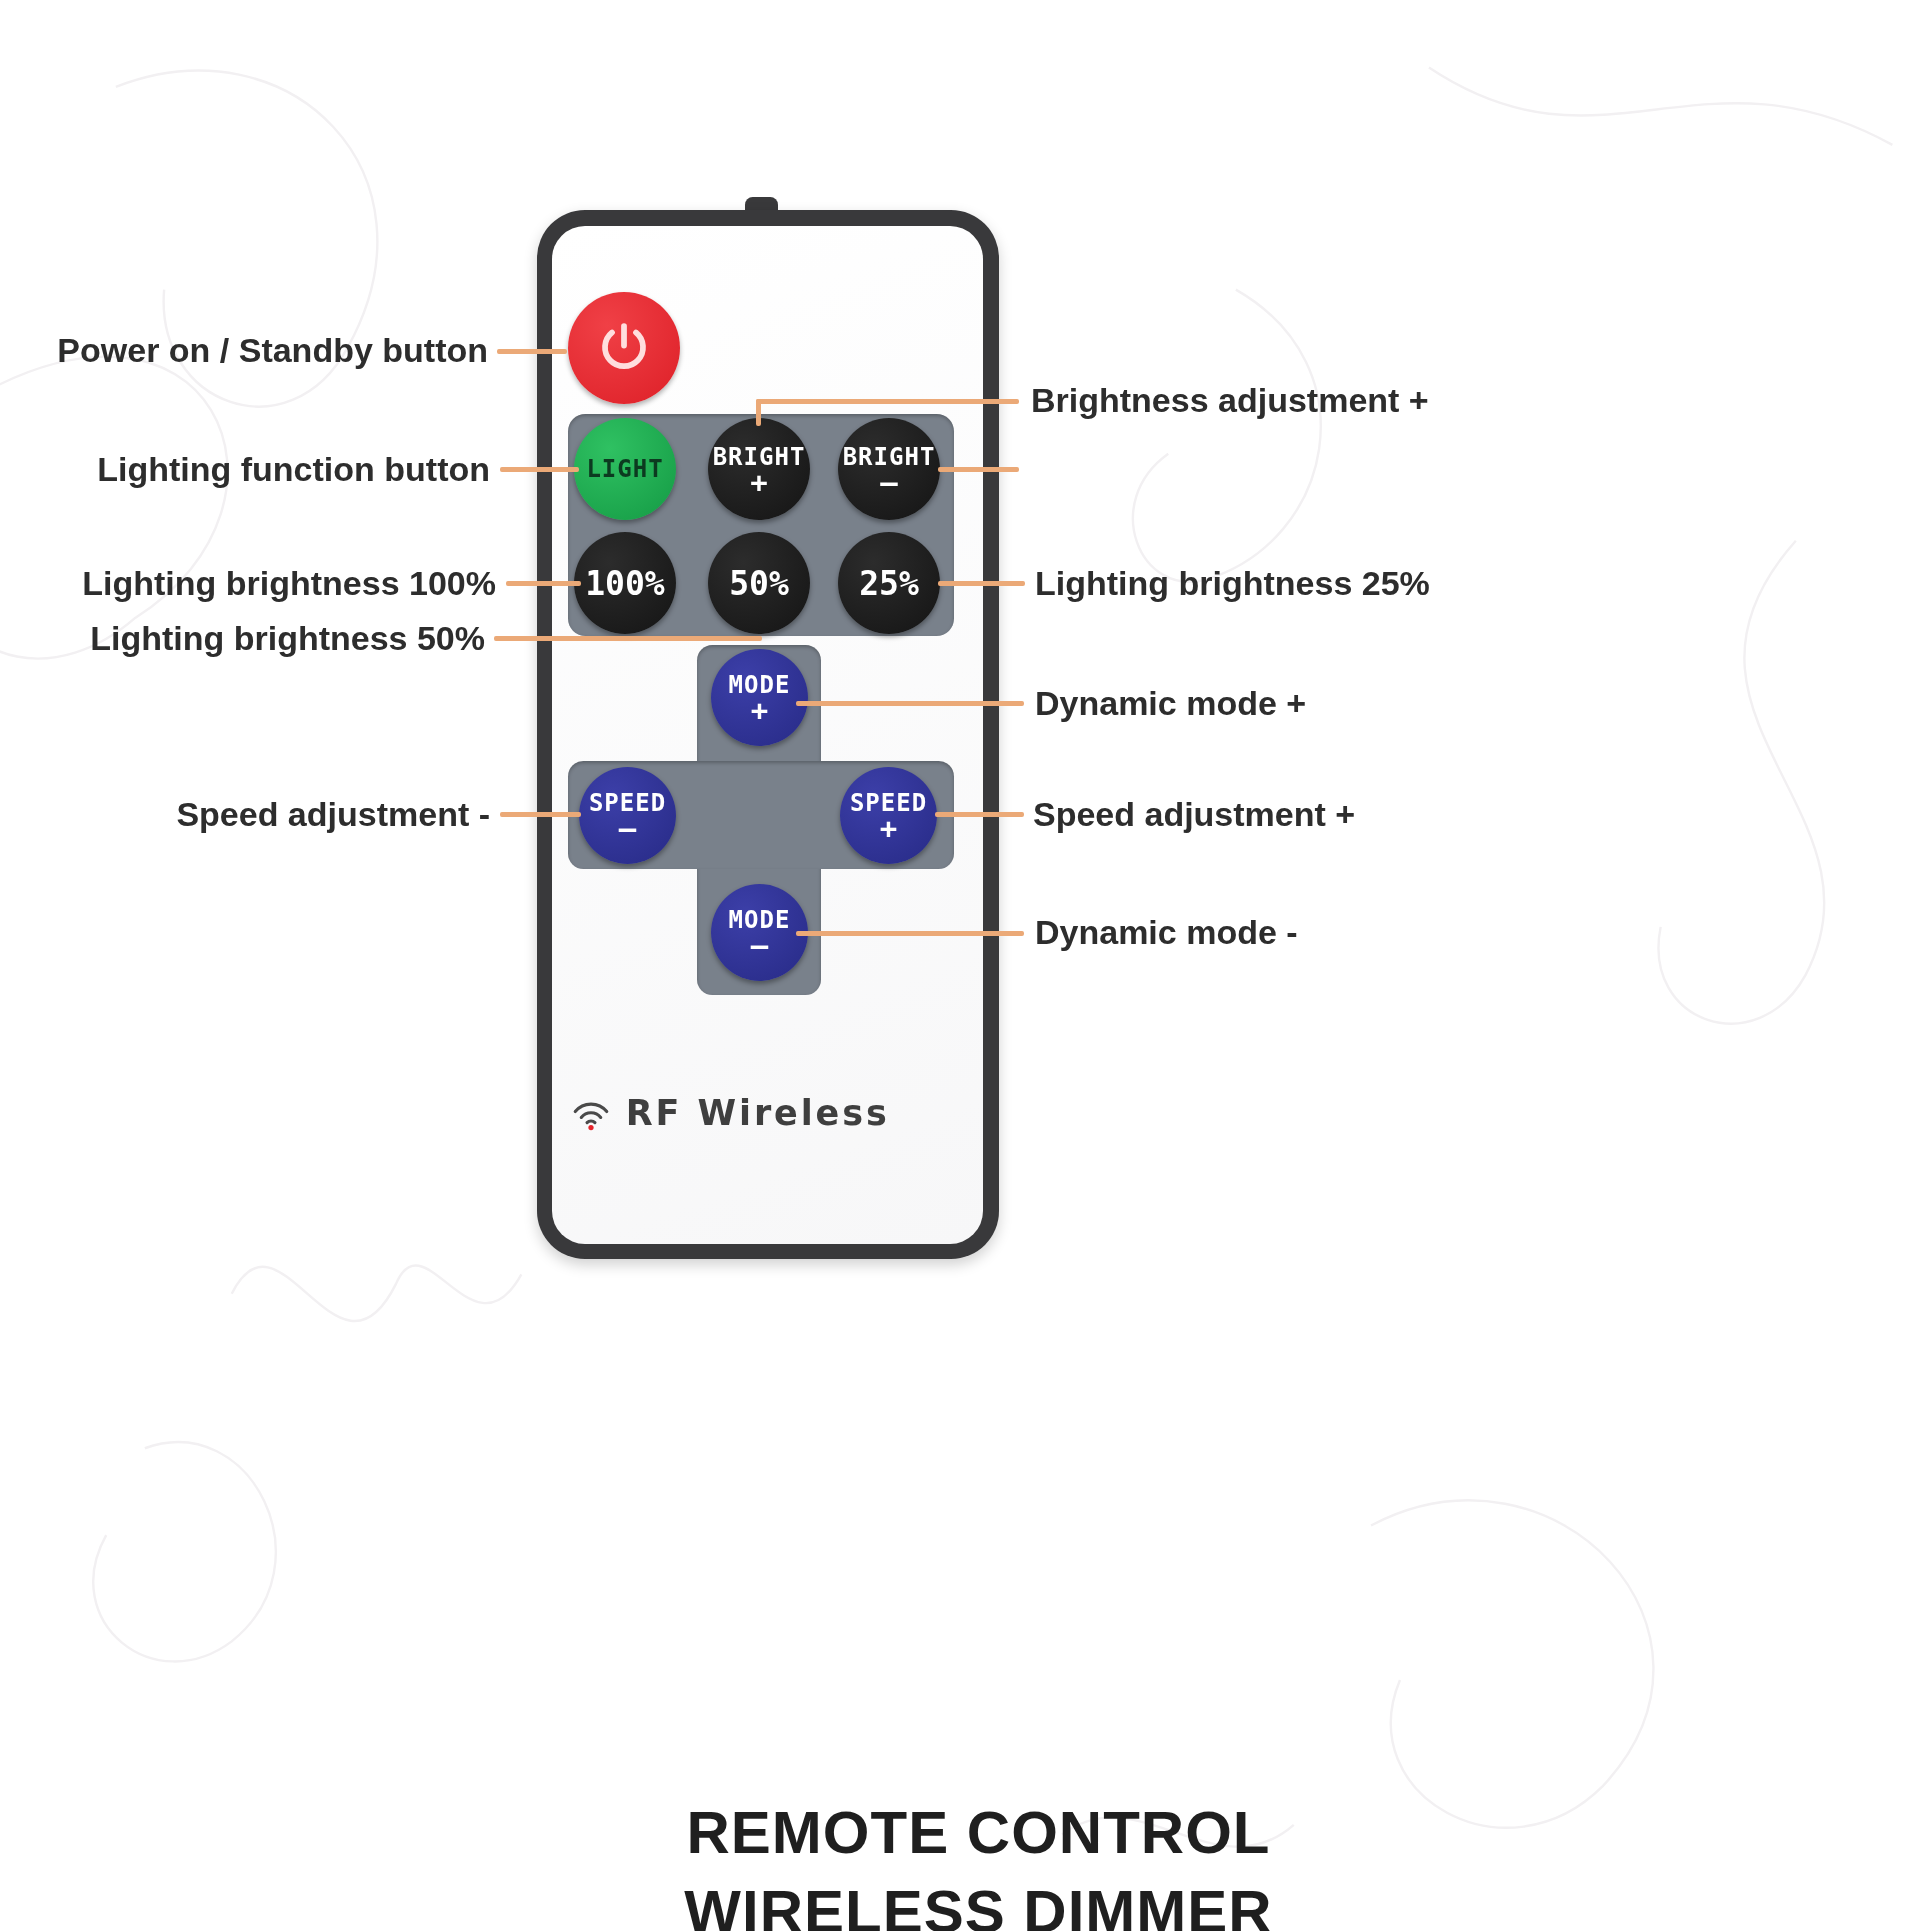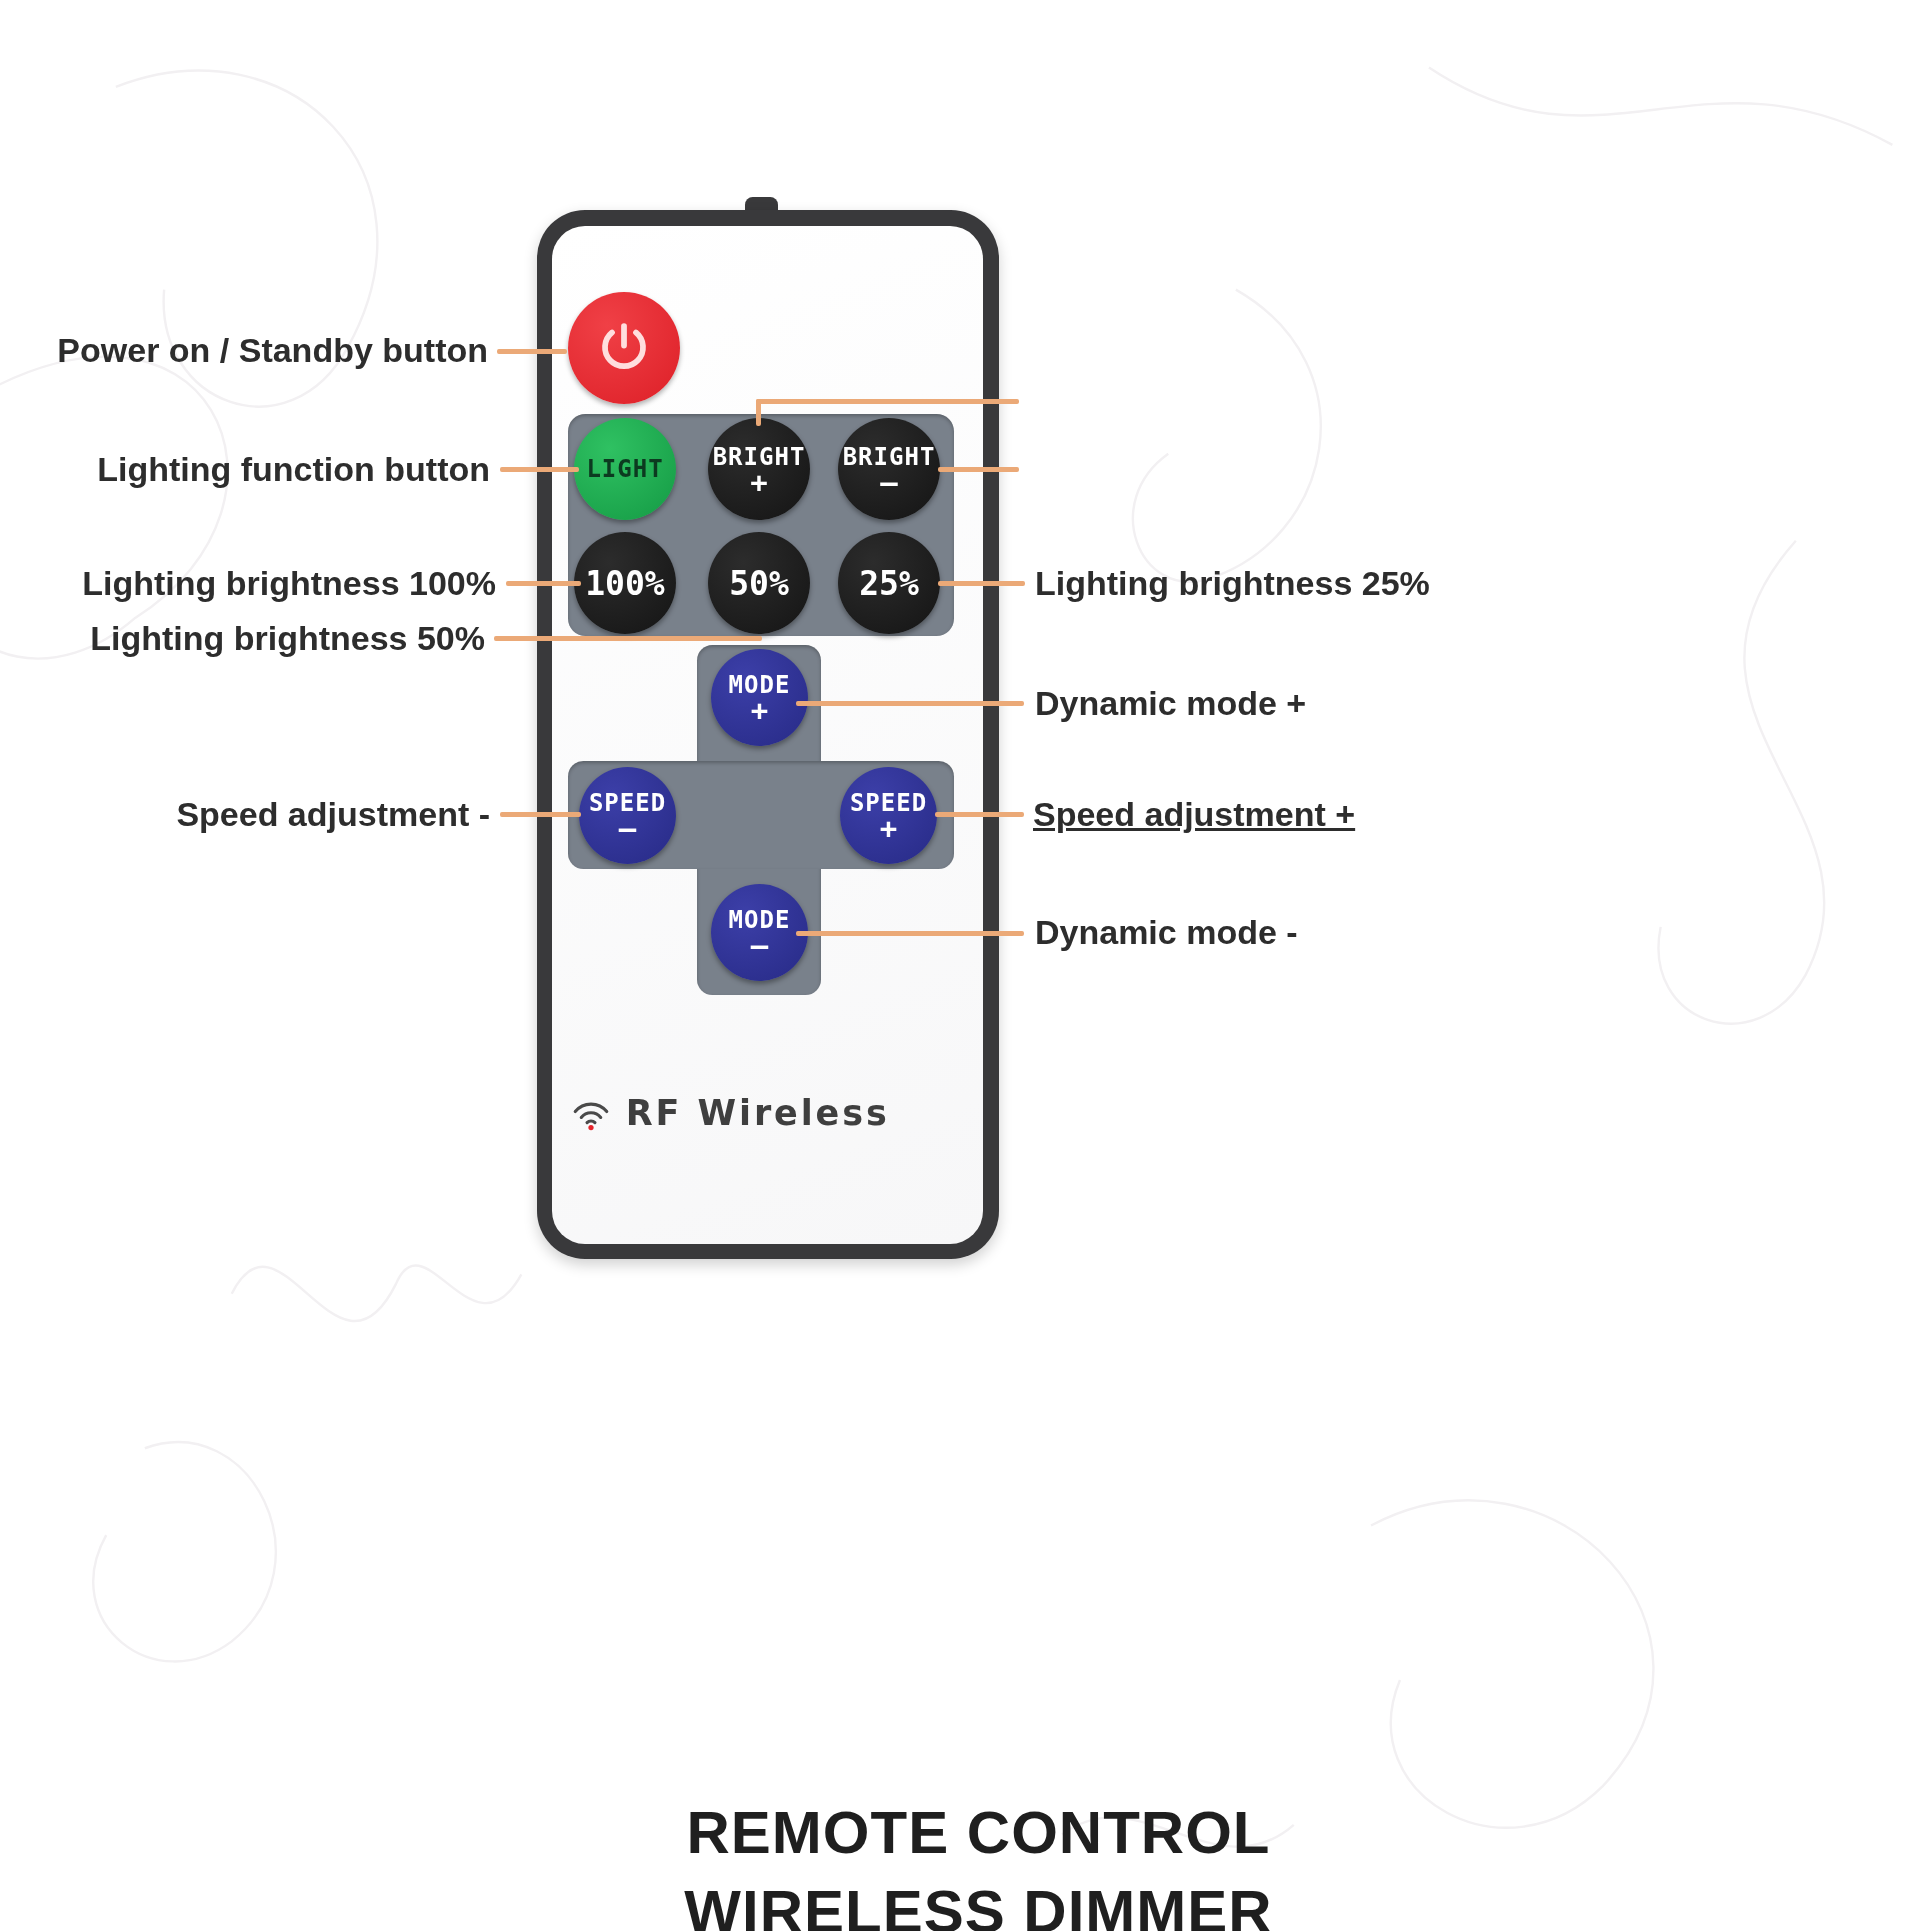--- a/index.html
+++ b/index.html
@@ -163,22 +163,23 @@
   <div class="line" style="left:796px;top:701px;width:228px;"></div>
   <div class="line" style="left:935px;top:812px;width:89px;"></div>
   <div class="line" style="left:796px;top:931px;width:228px;"></div>
 
   <div class="lbl lbl-left" style="right:1441px;top:450px;">Lighting function button</div>
   <div class="lbl lbl-left" style="right:1443px;top:331px;">Power on / Standby button</div>
   <div class="lbl lbl-left" style="right:1435px;top:564px;">Lighting brightness 100%</div>
   <div class="lbl lbl-left" style="right:1446px;top:619px;">Lighting brightness 50%</div>
   <div class="lbl lbl-left" style="right:1441px;top:795px;">Speed adjustment -</div>
 
+  <div class="lbl" style="left:1031px;top:381px;">Brightness adjustment +</div>
   <div class="lbl" style="left:1035px;top:564px;">Lighting brightness 25%</div>
   <div class="lbl" style="left:1035px;top:684px;">Dynamic mode +</div>
-  <div class="lbl" style="left:1033px;top:795px;text-decoration:underline;">Speed adjustment +</div>
+  <div class="lbl" style="left:1033px;top:795px;">Speed adjustment +</div>
   <div class="lbl" style="left:1035px;top:913px;">Dynamic mode -</div>
 
   <div class="title" id="title-1">REMOTE CONTROL</div>
   <div class="title" id="title-2">WIRELESS DIMMER</div>
 
 </div>
 
 
 </body></html>

